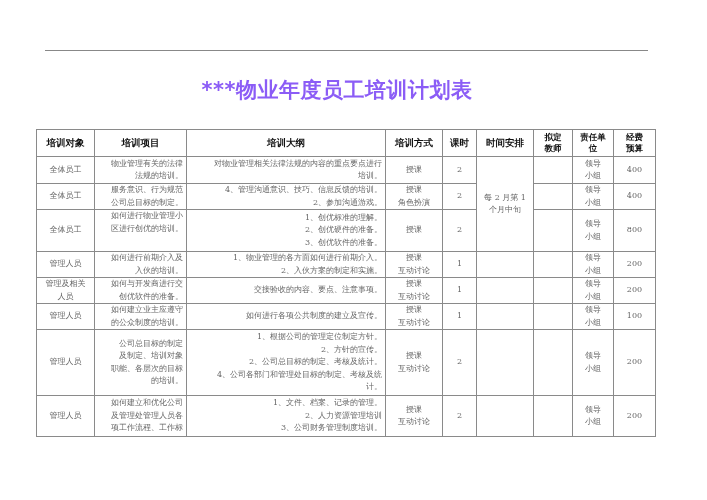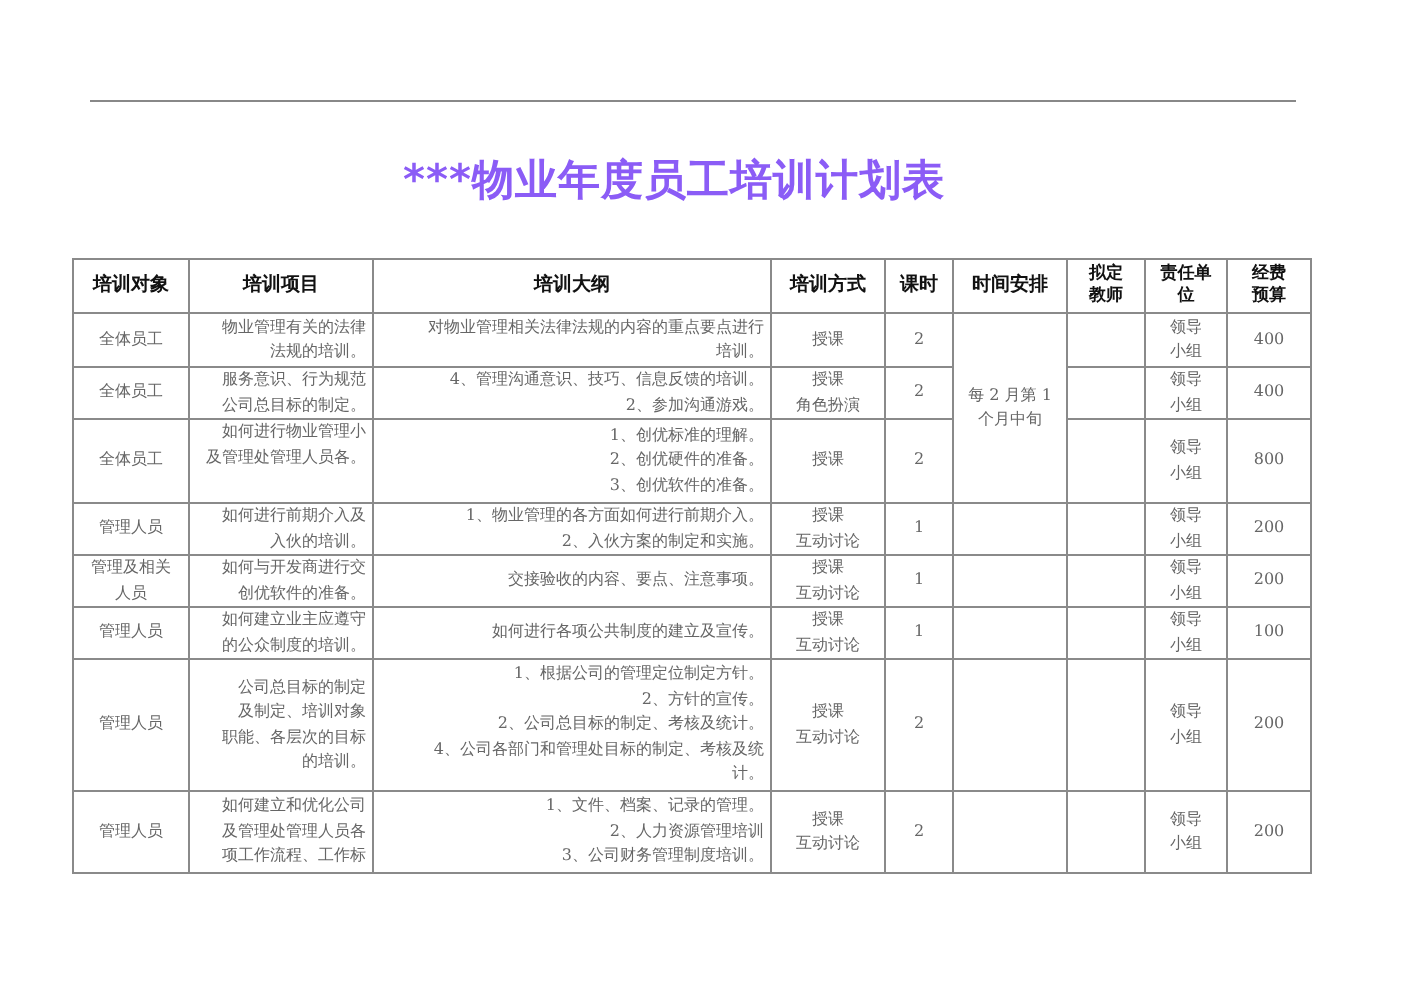--- a/index.html
+++ b/index.html
@@ -158,21 +158,21 @@
         <span class="line">领导</span>
         <span class="line">小组</span>
       </td>
       <td class="c muted">400</td>
     </tr>
 
     <tr style="height:42px">
       <td class="c muted">全体员工</td>
       <td class="l muted" style="vertical-align:top">
         <span class="line">如何进行物业管理小</span>
-        <span class="line">及管理处管理人员各。</span>
+        <span class="line">区进行创优的培训。</span>
       </td>
       <td class="l muted">
         <span class="line">1、创优标准的理解。</span>
         <span class="line">2、创优硬件的准备。</span>
         <span class="line">3、创优软件的准备。</span>
       </td>
       <td class="c muted">
         <span class="line">授课</span>
       </td>
       <td class="c muted">2</td>

